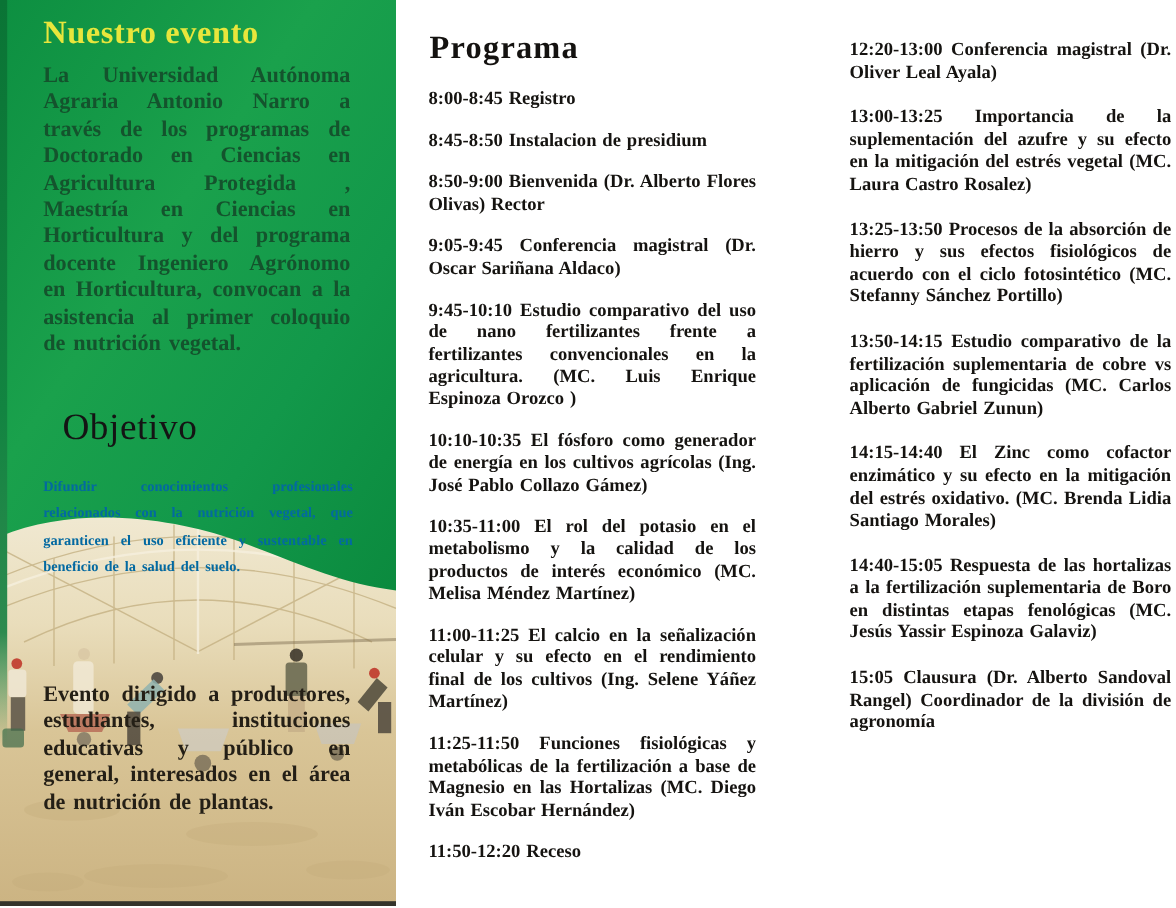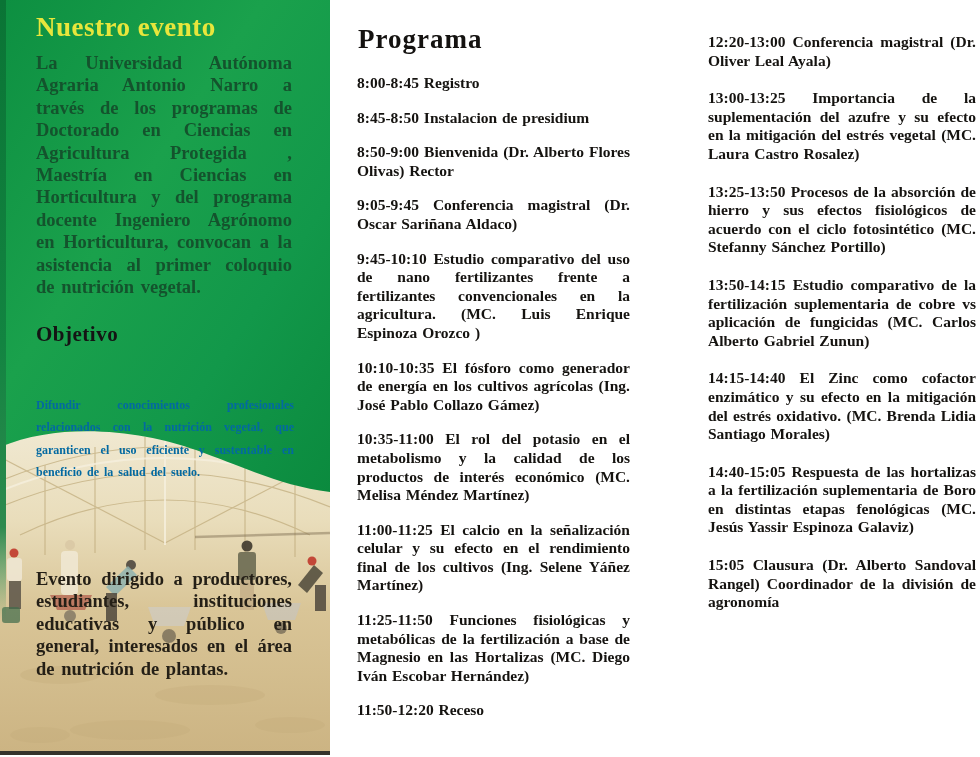--- a/index.html
+++ b/index.html
@@ -21,22 +21,22 @@
   .panel-title{
     position:absolute;left:36px;top:12px;width:260px;z-index:3;margin:0;
     font-size:27px;font-weight:700;color:#e8e63c;letter-spacing:.5px;
   }
   .panel-intro{
     position:absolute;left:36px;top:52px;width:256px;z-index:3;margin:0;
     font-size:18.5px;line-height:22.4px;font-weight:700;color:#14532d;
     text-align:justify;word-spacing:2px;
   }
   .objective-title{
-    position:absolute;left:36px;top:322px;z-index:3;margin:0;
-    font-size:21px;font-weight:700;color:#141414;letter-spacing:.5px;
+    position:absolute;left:36px;top:322px;z-index:3;margin:16px;
+    font-size:31px;font-weight:400;color:#141414;letter-spacing:.5px;
   }
   .objective-text{
     position:absolute;left:36px;top:394px;width:258px;z-index:3;margin:0;
     font-size:12px;line-height:22.4px;font-weight:700;color:#0369a1;
     text-align:justify;word-spacing:2px;
   }
   .audience-text{
     position:absolute;left:36px;top:568px;width:256px;z-index:3;margin:0;
     font-size:18.5px;line-height:22.4px;font-weight:700;color:#241f16;
     text-align:justify;word-spacing:2px;

